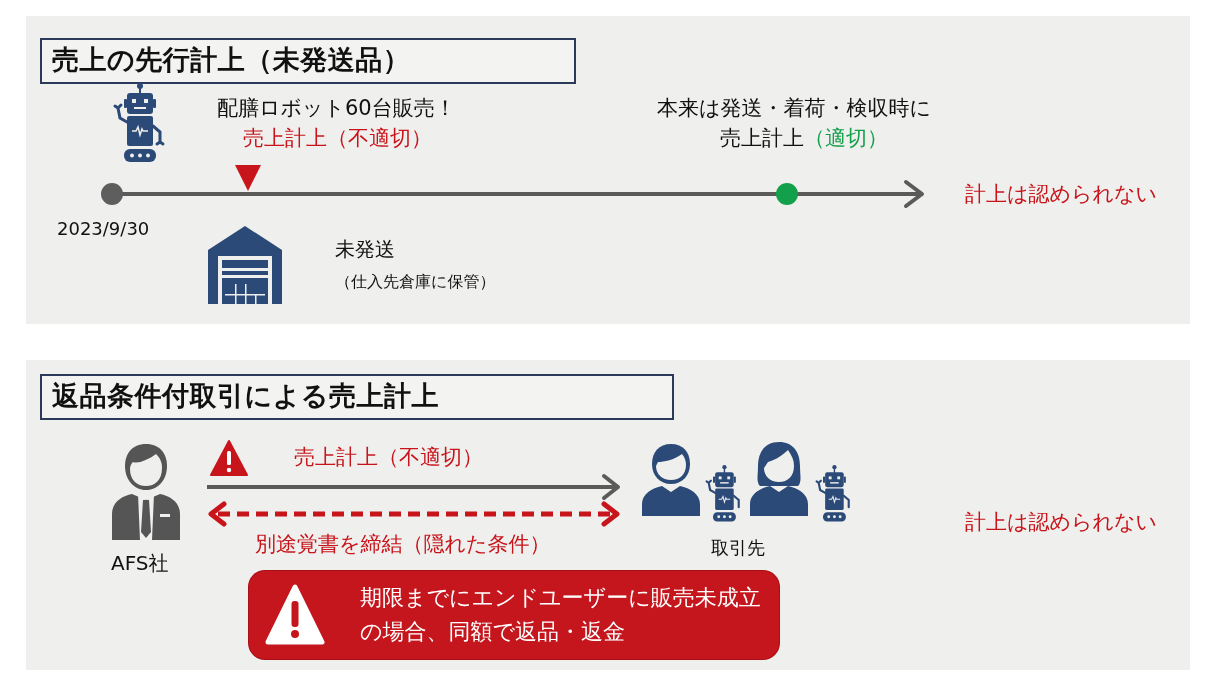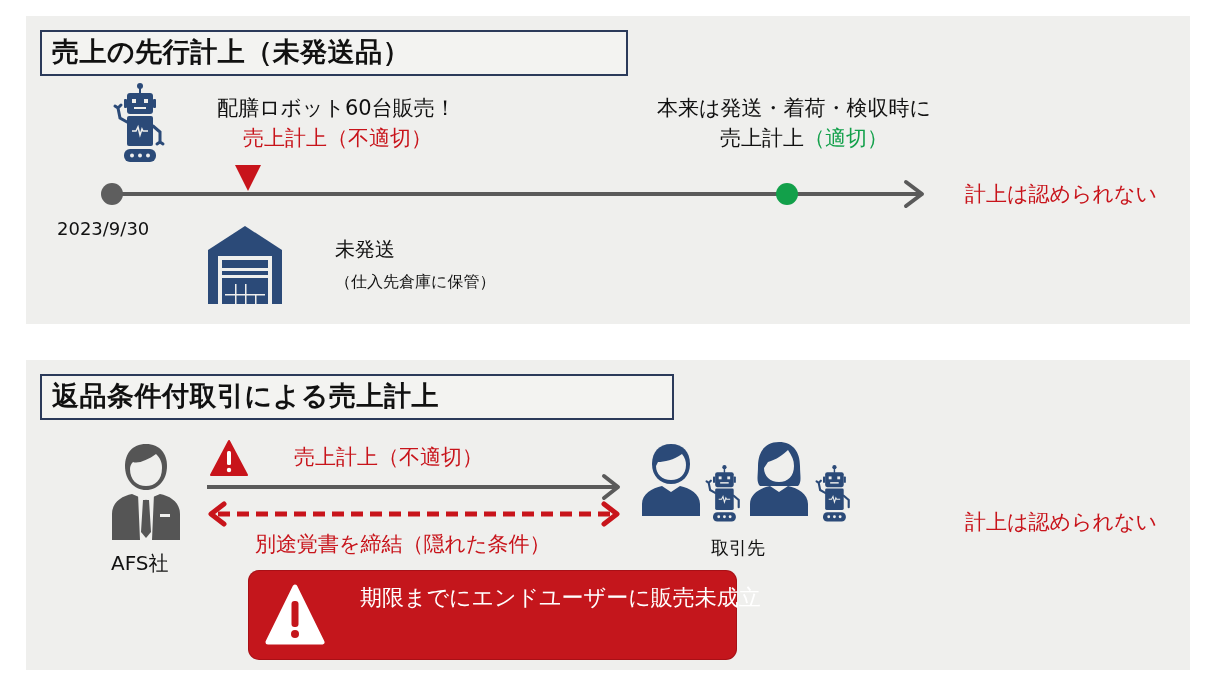--- a/index.html
+++ b/index.html
@@ -17,21 +17,21 @@
   #panel2 { top:360px; height:310px; }
   .title-box {
     position:absolute; left:14px;
     border:2px solid #2b3a5a;
     background:#f3f3f1;
     font-weight:bold; font-size:27px; letter-spacing:0.5px;
     line-height:40px; padding:0 10px 0 10px;
     box-sizing:border-box; white-space:nowrap;
     color:#111;
   }
-  #panel1 .title-box { top:14px; width:588px; height:46px; }
+  #panel1 .title-box { top:22px; width:536px; height:46px; }
   #panel2 .title-box { top:14px; width:634px; height:46px; }
   .abs { position:absolute; white-space:nowrap; }
   .bold { font-weight:normal;margin-left:19px; }
   .red { color:#c8141b; }
   .green { color:#12a04a; }
   .dark { color:#111; }
   svg { position:absolute; overflow:visible; }
 </style>
 </head>
 <body>
@@ -191,20 +191,21 @@
       <circle cx="22" cy="73.5" r="2"></circle>
       <circle cx="30" cy="73.5" r="2"></circle>
       <circle cx="38" cy="73.5" r="2"></circle>
     </g>
   <path d="M22 49 L26 49 L28 45 L30 53 L32 47 L33 49 L38 49" stroke="#efefed" stroke-width="1.5" fill="none"></path>
 </svg>
 <div class="abs dark" style="left:711px;top:536px;font-size:18px;">取引先</div>
 
 <div class="abs bold red" style="left:946px;top:508px;font-size:21px;">計上は認められない</div>
 
-<div class="abs" style="left:249px;top:571px;width:487px;height:88px;background:#c4161c;border-radius:10px;box-shadow:0 0 0 1px #a81016;">
+<div class="abs" style="left:249px;top:571px;width:530px;height:88px;background:#c4161c;border-radius:16px;box-shadow:0 0 0 1px #a81016;">
   <svg style="left:16px;top:13px;" width="60" height="62" viewBox="0 0 60 62">
     <polygon points="30,3 57,58 3,58" fill="#ffffff" stroke="#ffffff" stroke-width="5" stroke-linejoin="round"></polygon>
     <rect x="26.5" y="17" width="7" height="26" rx="3" fill="#c4161c"></rect>
     <circle cx="30" cy="50" r="4" fill="#c4161c"></circle>
   </svg>
   <div class="abs bold" style="left:92px;top:12px;font-size:22px;color:#fff;">期限までにエンドユーザーに販売未成立</div>
+  <div class="abs bold" style="left:92px;top:46px;font-size:22px;color:#fff;">の場合、同額で返品・返金</div>
 </div>
 
 </body></html>

